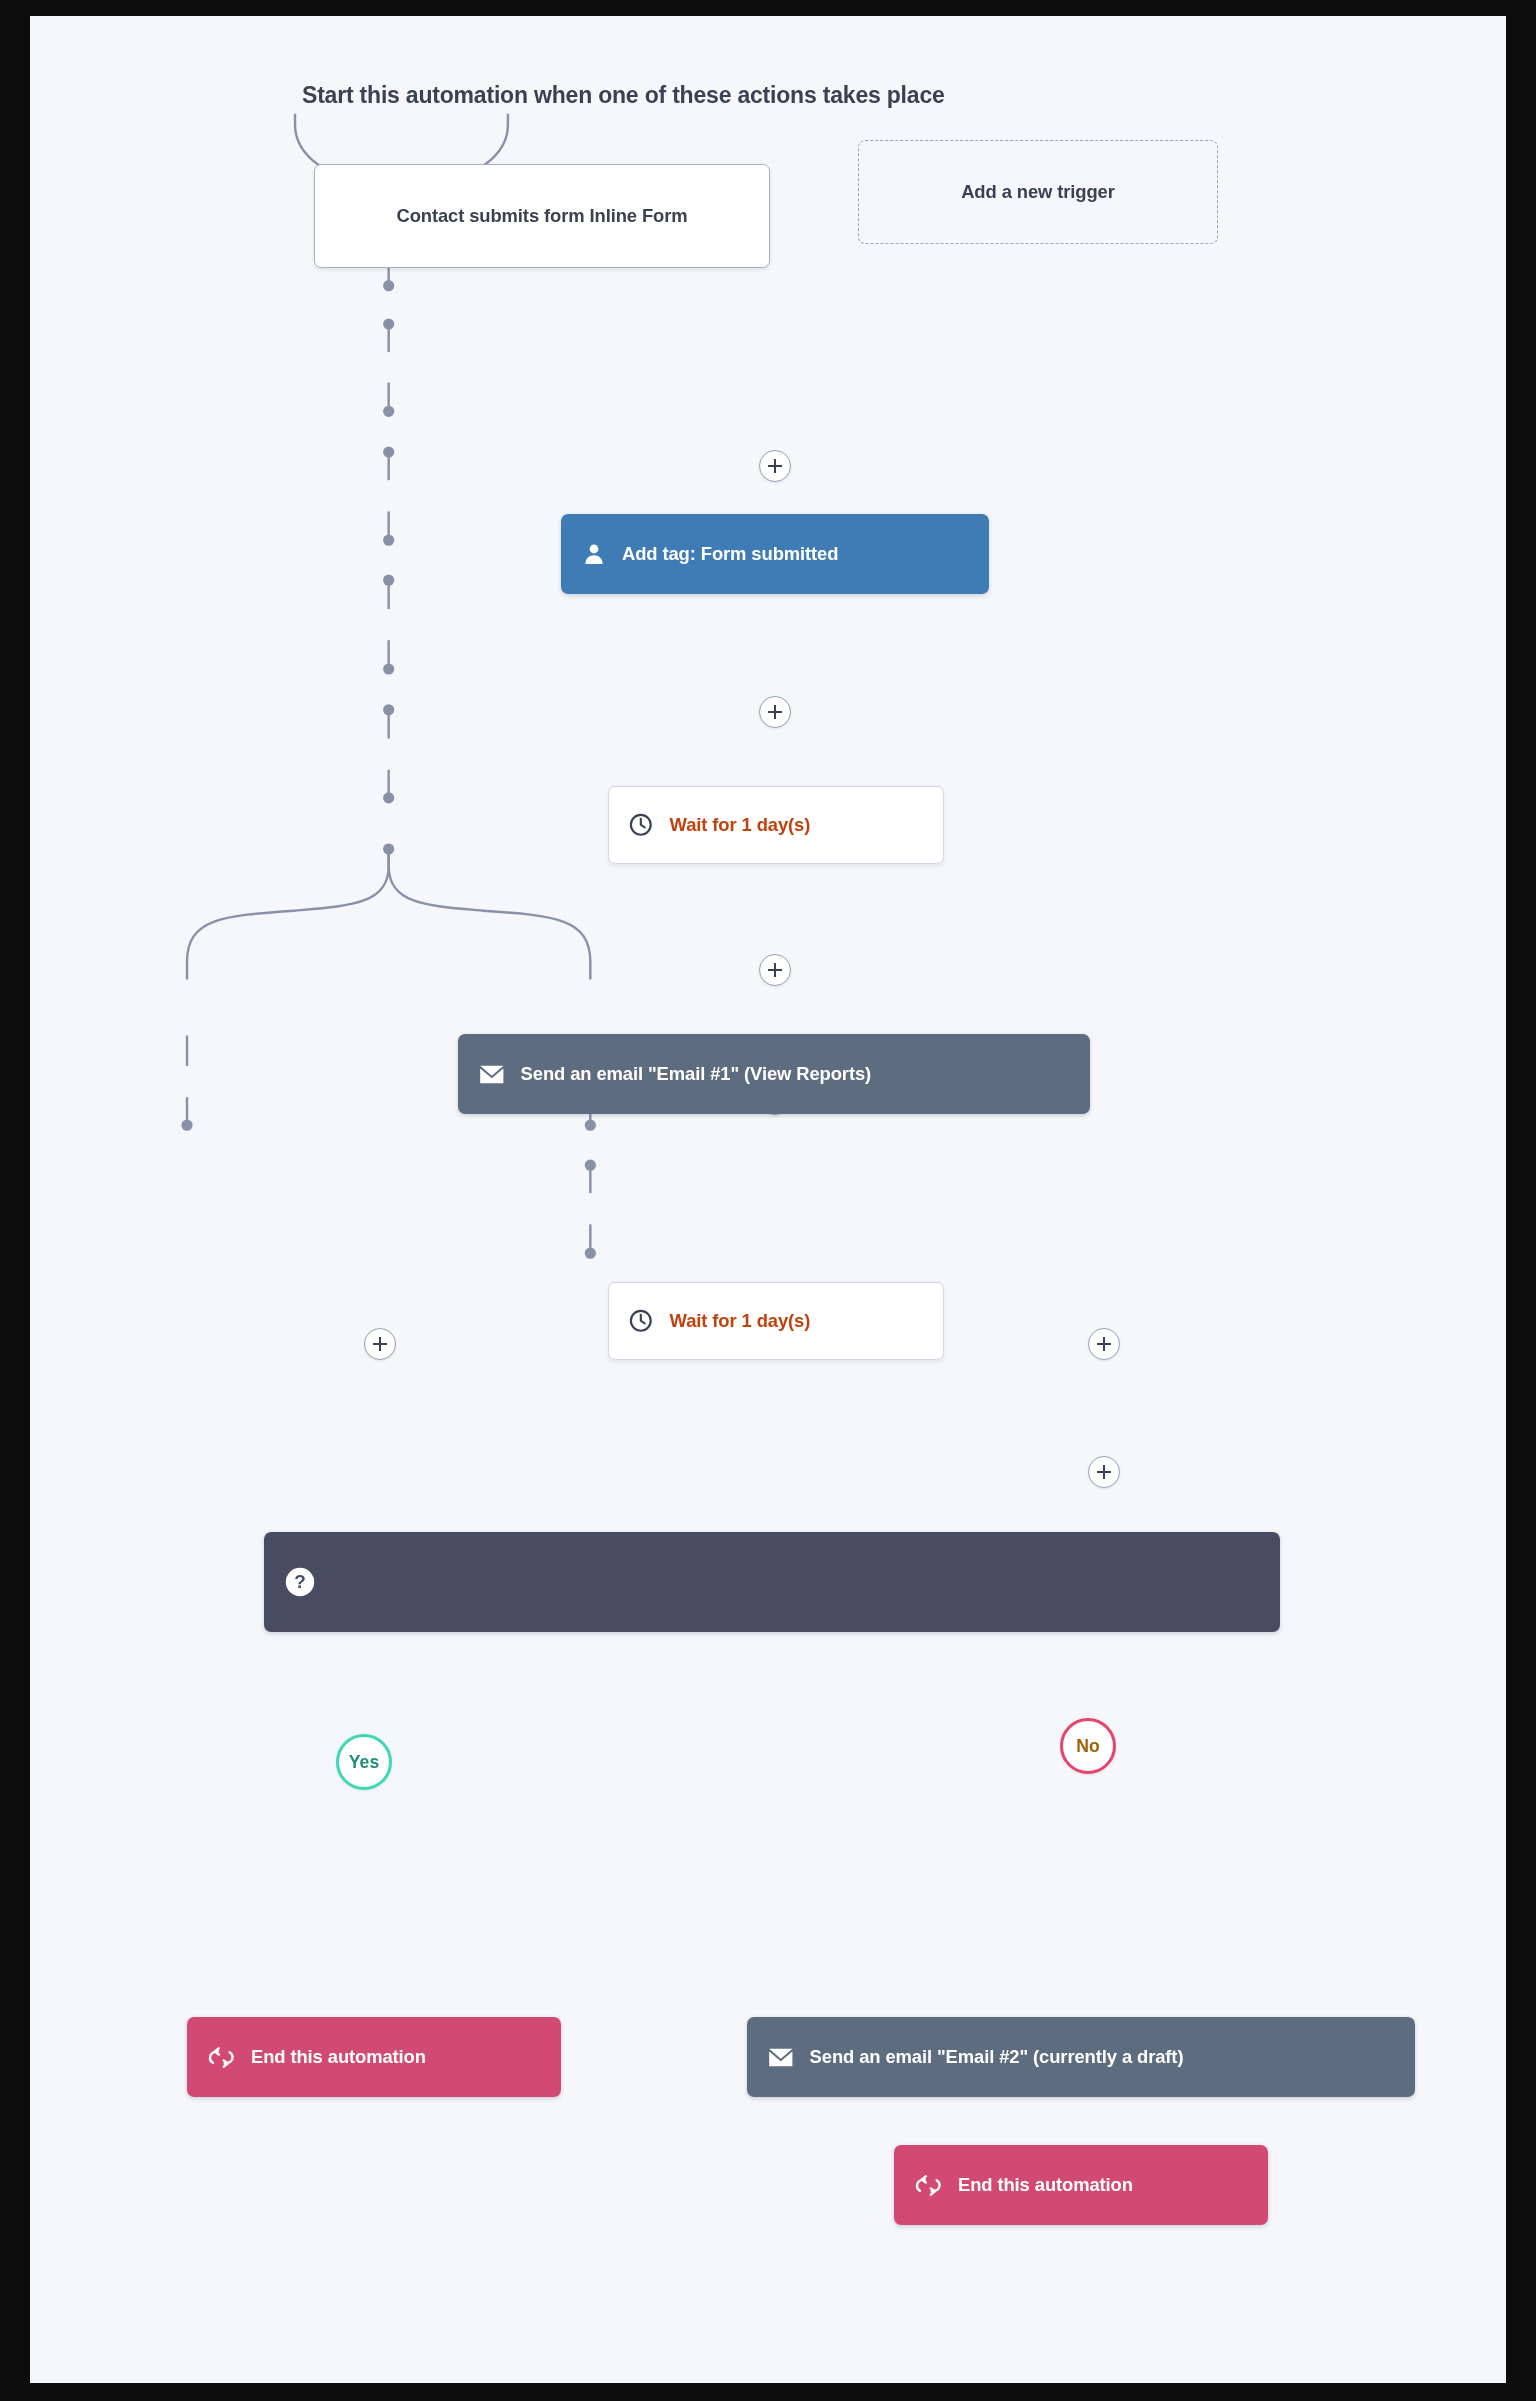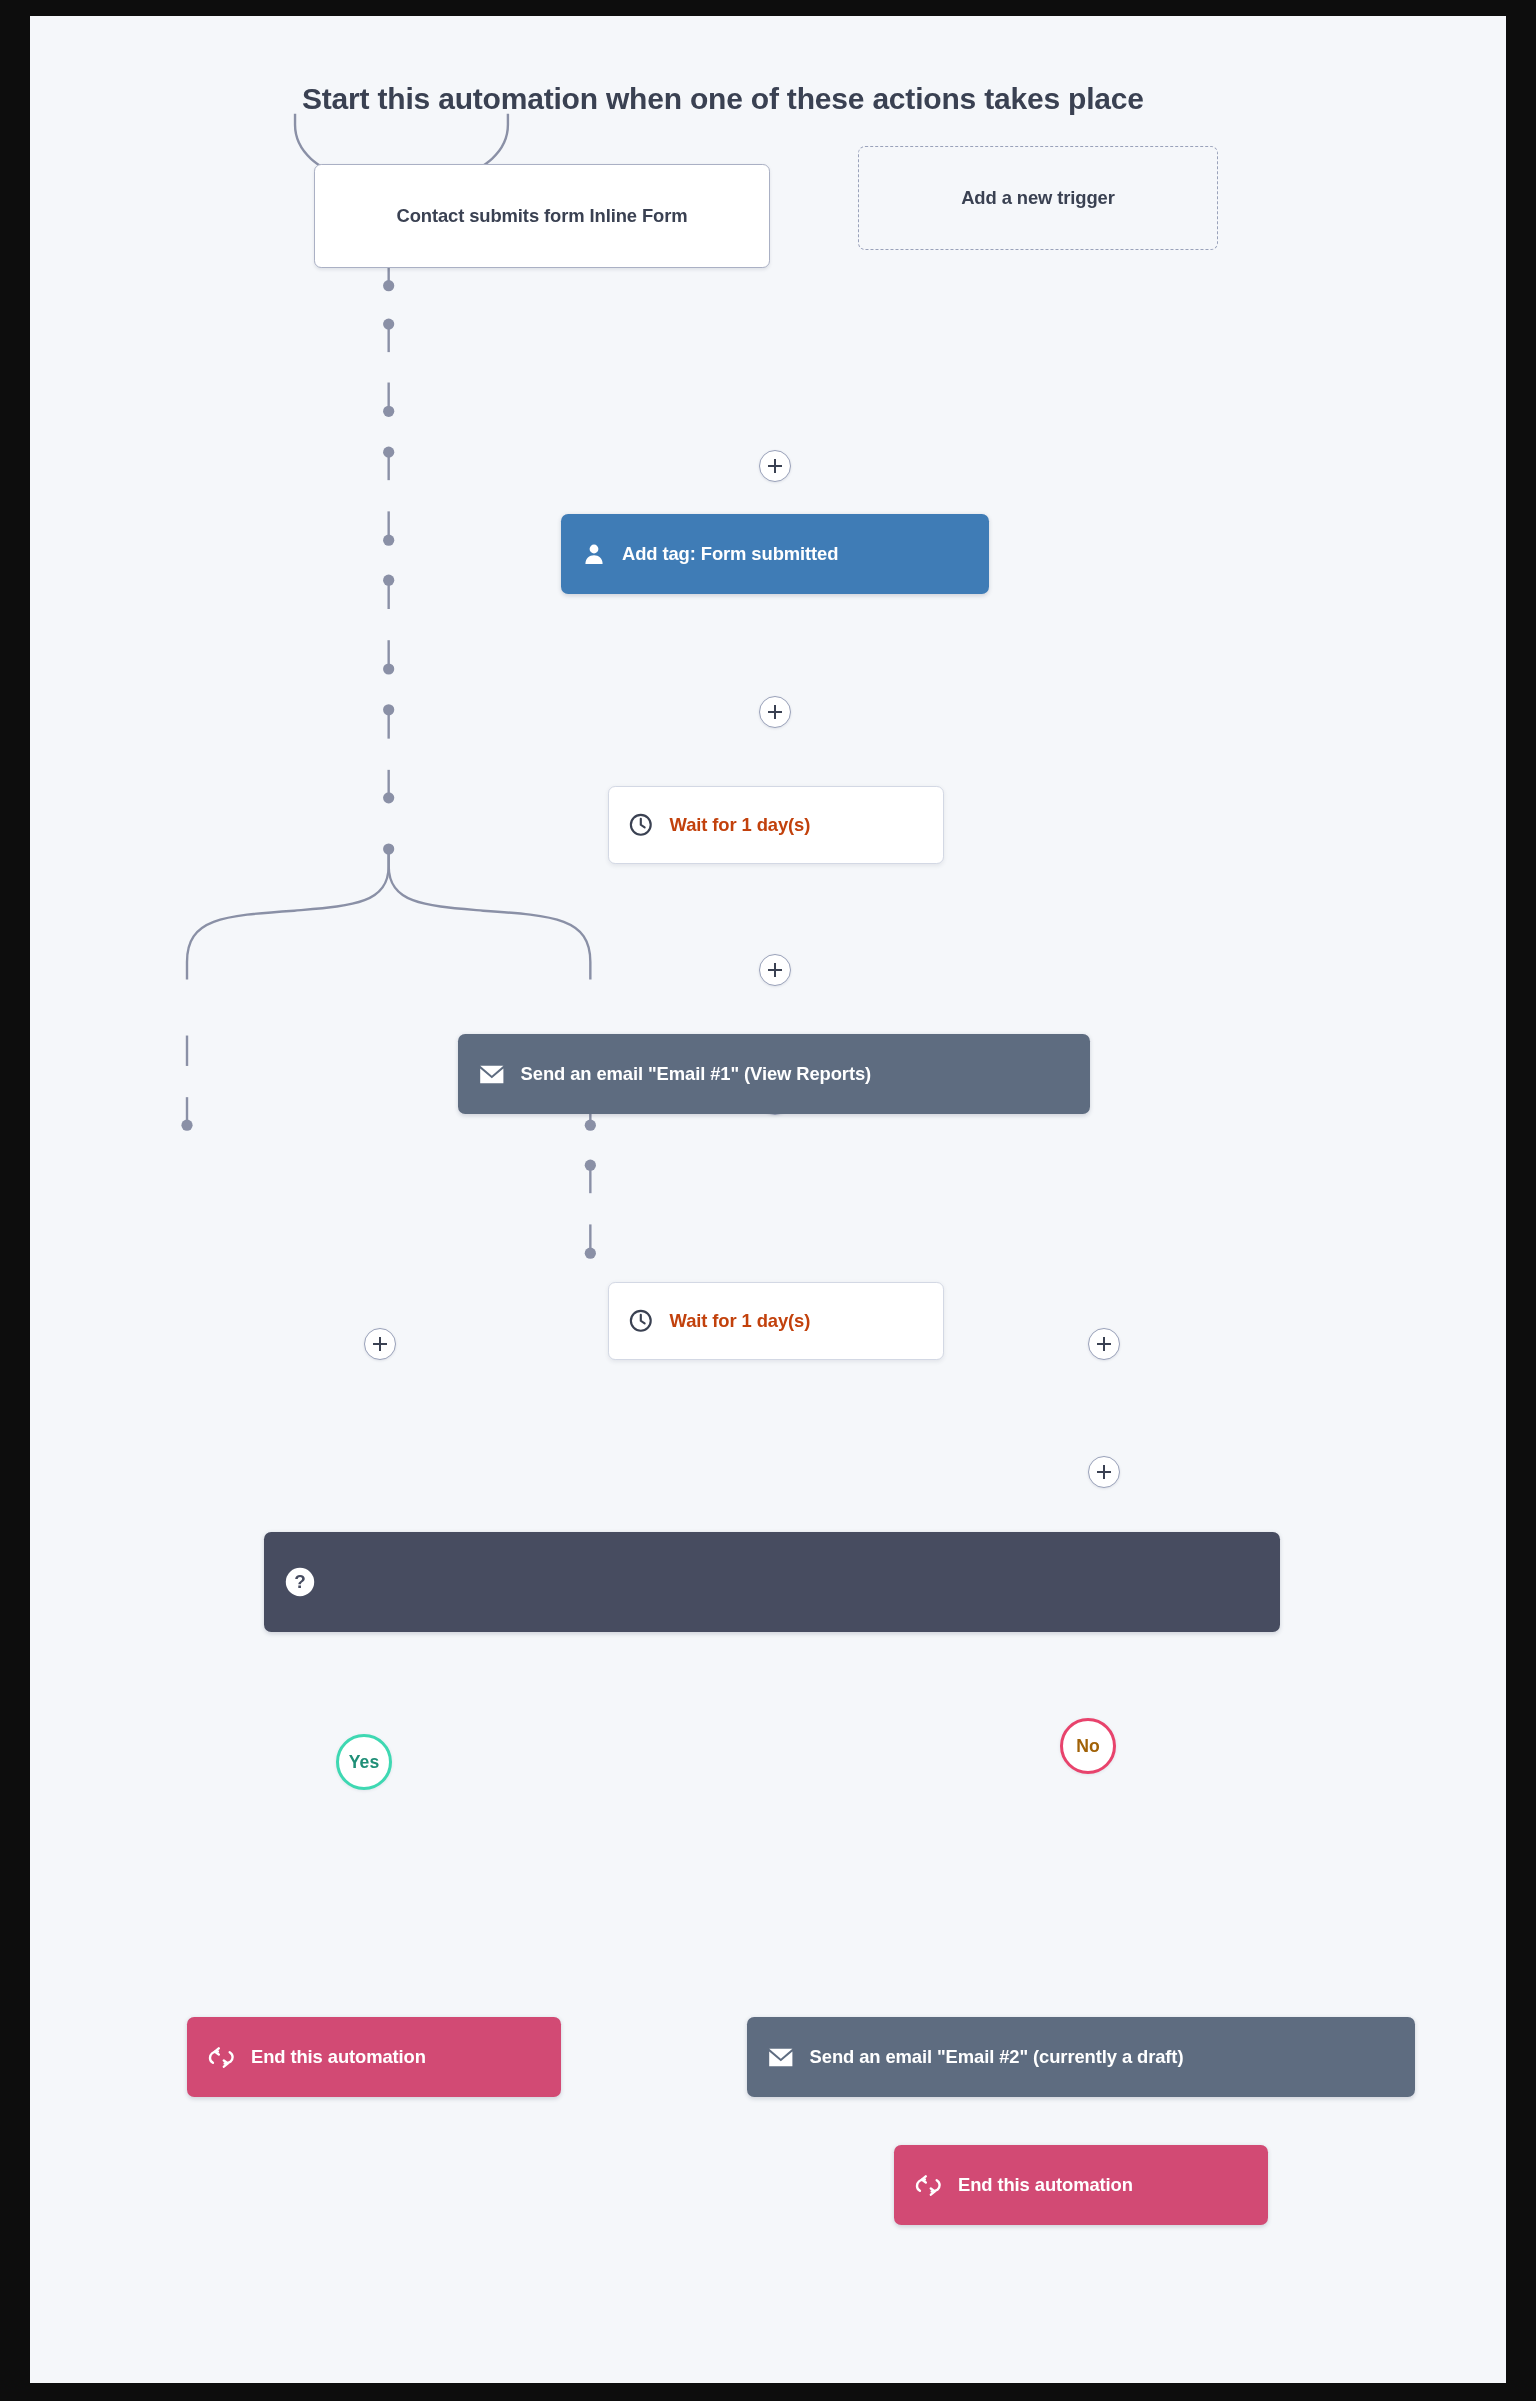--- a/index.html
+++ b/index.html
@@ -46,21 +46,21 @@
     stroke: #8a90a6;
     stroke-width: 3;
   }
   .anchor {
     fill: #8a90a6;
   }
 
   
   .headline {
     position: absolute;
-    font-size: 30px;
+    font-size: 23px;
     font-weight: bold;
     color: #3a4152;
     white-space: nowrap;
     letter-spacing: -0.2px;
   }
 
   
   .node {
     position: absolute;
     box-sizing: border-box;
@@ -245,21 +245,21 @@
       <path class="wire" d="M 700 1510 L 700 1544"></path>
       <circle class="anchor" cx="700" cy="1546" r="7"></circle>
     </svg>
 
     <div class="headline" style="left:272px; top:66px;">Start this automation when one of these actions takes place</div>
 
     <div class="node trigger-solid" style="left:284px; top:148px; width:456px; height:104px;">
       <span class="node-label">Contact submits form Inline Form</span>
     </div>
 
-    <div class="node trigger-dashed" style="left:828px; top:130px; width:360px; height:104px;">
+    <div class="node trigger-dashed" style="left:828px; top:124px; width:360px; height:104px;">
       <span class="node-label">Add a new trigger</span>
     </div>
 
     <div class="plus-btn" style="left:729px; top:434px;"></div>
     <div class="plus-btn" style="left:729px; top:680px;"></div>
     <div class="plus-btn" style="left:729px; top:809px;"></div>
     <div class="plus-btn" style="left:729px; top:938px;"></div>
     <div class="plus-btn" style="left:729px; top:1067px;"></div>
     <div class="plus-btn" style="left:334px; top:1312px;"></div>
     <div class="plus-btn" style="left:1058px; top:1312px;"></div>

